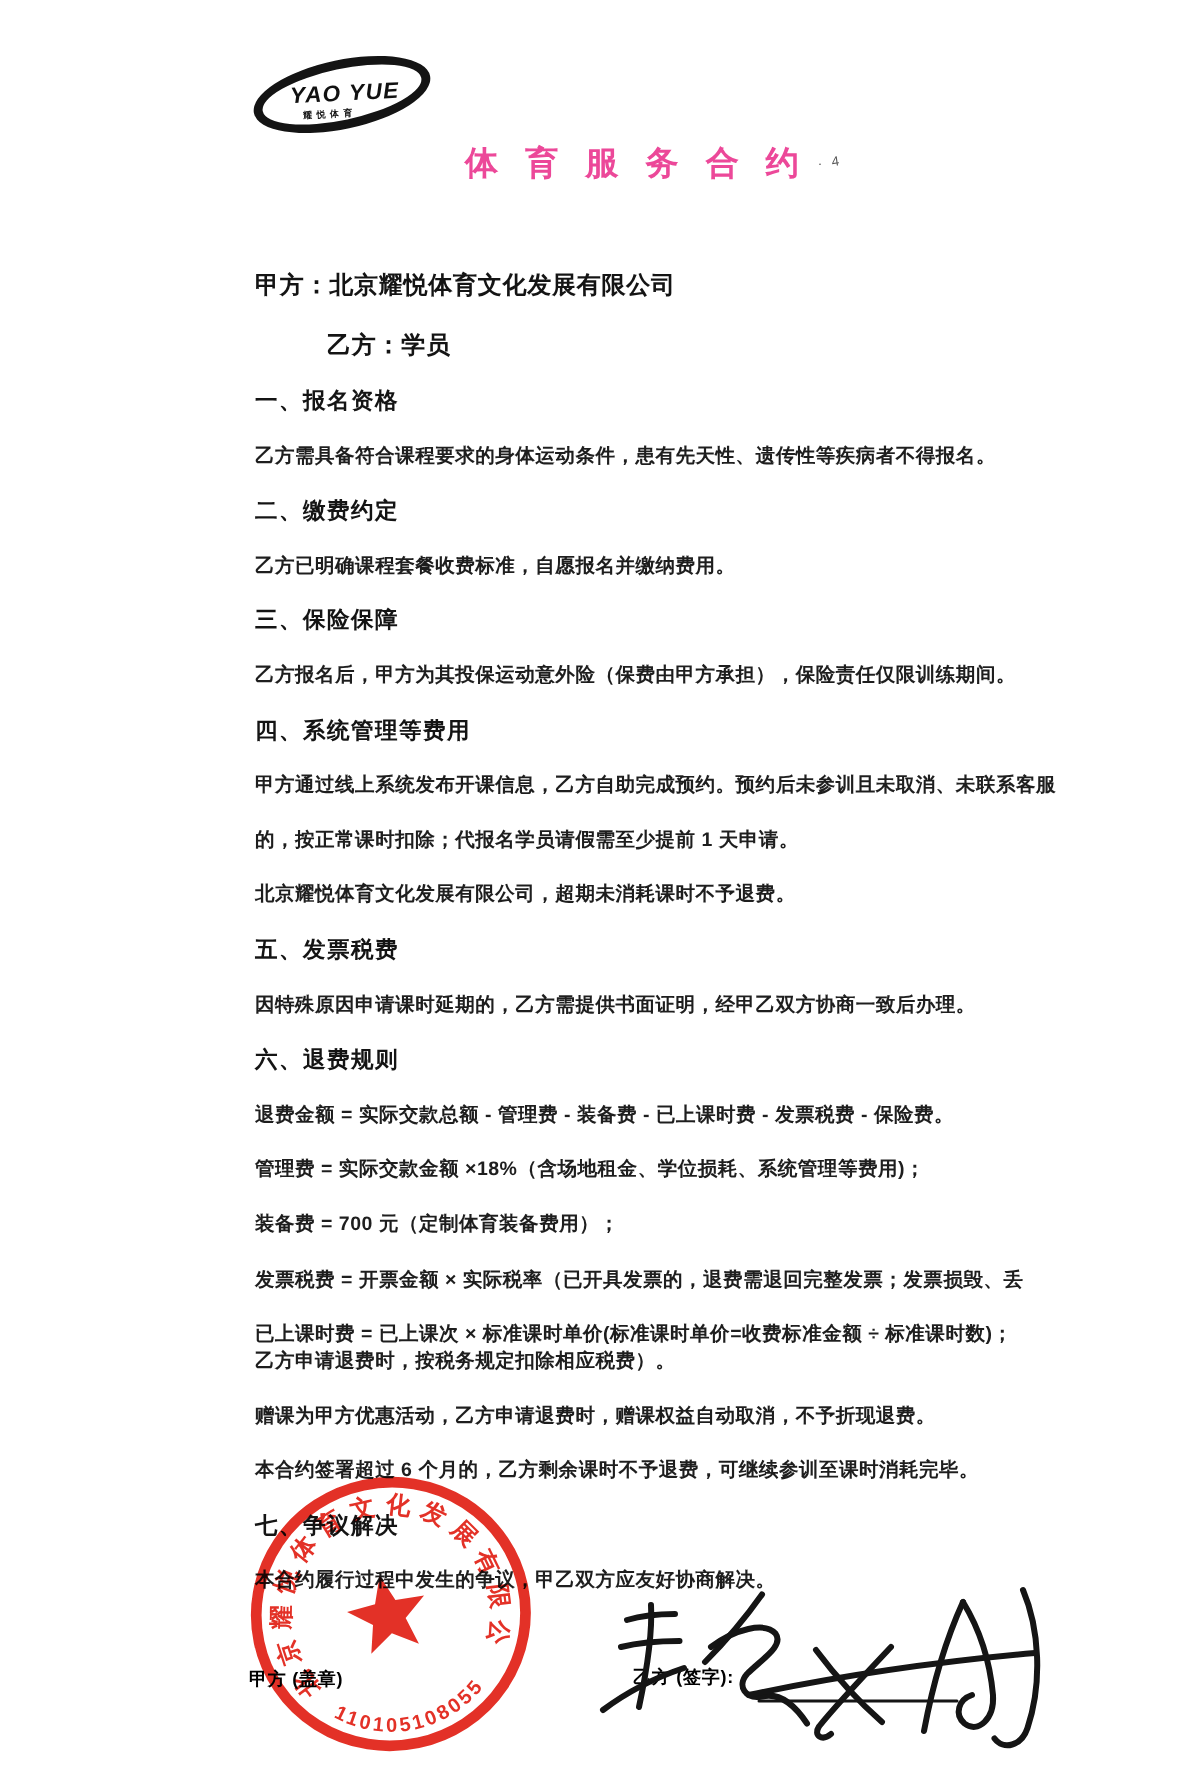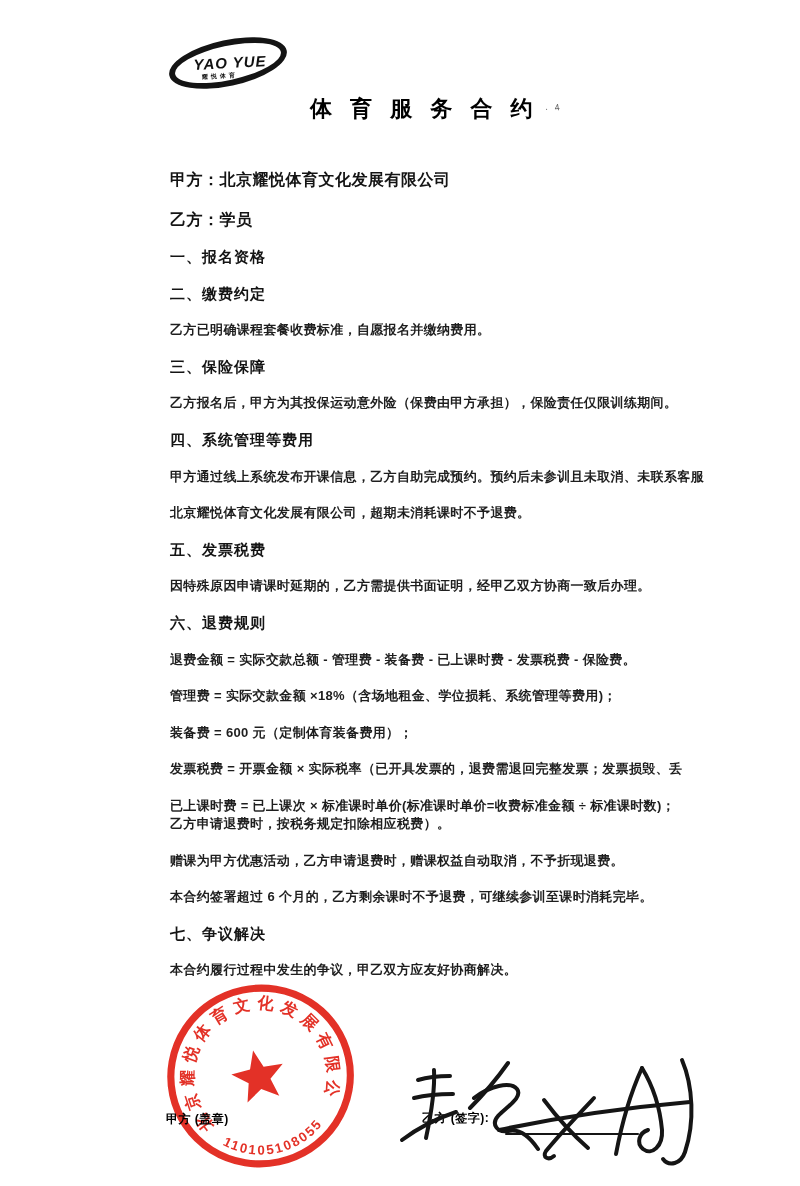--- a/index.html
+++ b/index.html
@@ -23,31 +23,31 @@
     color:#111; transform:rotate(-3deg);
   }
   .logo-sub{
     position:absolute; left:34px; top:34px; font-size:6px; font-weight:700;
     letter-spacing:3px; color:#111; transform:rotate(-3deg);
   }
   
   .title{
     position:absolute; left:310px; top:94px;
     font-size:22px; font-weight:800; letter-spacing:6px;
-    color:#000000; white-space:nowrap;text-align:center;
+    color:#ec4899; white-space:nowrap;text-align:center;
   }
   .smudge-title{
     position:absolute; left:545px; top:103px; font-size:9px; color:#555;
     letter-spacing:2px; transform:rotate(-8deg);
   }
   
-  .content{ position:absolute; left:170px; top:170px; width:485px; }
+  .content{ position:absolute; left:170px; top:180px; width:485px; }
   .line{ white-space:nowrap; }
   .party{ height:40px; font-size:16px; font-weight:800; letter-spacing:0.5px; color:#141414; }
-  .party.second{ height:38px; }
+  .party.second{ height:38px;margin-left:48px; }
   .head{ height:36.6px; font-size:15px; font-weight:800; letter-spacing:1px; color:#141414; }
   .para{ height:36.6px; font-size:13px; font-weight:600; letter-spacing:0.35px; color:#1e1e1e; }
   .tight{ height:18px; }
   
   .sign-label{
     position:absolute; font-size:12px; font-weight:700; letter-spacing:0.5px; color:#000000;
     z-index:2; white-space:nowrap;
   }
   .sign-a{ left:166px; top:1111px; }
   .sign-b{ left:422px; top:1110px; }
@@ -74,33 +74,35 @@
   </div>
 
   <div class="title">体 育 服 务 合 约</div>
   <span class="smudge-title">· 4</span>
 
   <div class="content">
     <div class="line party">甲方：北京耀悦体育文化发展有限公司</div>
     <div class="line party second">乙方：学员</div>
 
     <div class="line head">一、报名资格</div>
+    <div class="line para">乙方需具备符合课程要求的身体运动条件，患有先天性、遗传性等疾病者不得报名。</div>
     <div class="line head">二、缴费约定</div>
     <div class="line para">乙方已明确课程套餐收费标准，自愿报名并缴纳费用。</div>
     <div class="line head">三、保险保障</div>
     <div class="line para">乙方报名后，甲方为其投保运动意外险（保费由甲方承担），保险责任仅限训练期间。</div>
     <div class="line head">四、系统管理等费用</div>
     <div class="line para">甲方通过线上系统发布开课信息，乙方自助完成预约。预约后未参训且未取消、未联系客服</div>
+    <div class="line para">的，按正常课时扣除；代报名学员请假需至少提前 1 天申请。</div>
     <div class="line para">北京耀悦体育文化发展有限公司，超期未消耗课时不予退费。</div>
     <div class="line head">五、发票税费</div>
     <div class="line para">因特殊原因申请课时延期的，乙方需提供书面证明，经甲乙双方协商一致后办理。</div>
     <div class="line head">六、退费规则</div>
     <div class="line para">退费金额 = 实际交款总额 - 管理费 - 装备费 - 已上课时费 - 发票税费 - 保险费。</div>
     <div class="line para">管理费 = 实际交款金额 ×18%（含场地租金、学位损耗、系统管理等费用)；</div>
-    <div class="line para">装备费 = 600 元（定制体育装备费用）；</div>
+    <div class="line para">装备费 = 700 元（定制体育装备费用）；</div>
     <div class="line para">发票税费 = 开票金额 × 实际税率（已开具发票的，退费需退回完整发票；发票损毁、丢</div>
     <div class="line para tight">已上课时费 = 已上课次 × 标准课时单价(标准课时单价=收费标准金额 ÷ 标准课时数)；</div>
     <div class="line para">乙方申请退费时，按税务规定扣除相应税费）。</div>
     <div class="line para">赠课为甲方优惠活动，乙方申请退费时，赠课权益自动取消，不予折现退费。</div>
     <div class="line para">本合约签署超过 6 个月的，乙方剩余课时不予退费，可继续参训至课时消耗完毕。</div>
     <div class="line head">七、争议解决</div>
     <div class="line para">本合约履行过程中发生的争议，甲乙双方应友好协商解决。</div>
   </div>
 
   <div class="sign-label sign-a">甲方 (盖章)</div>

